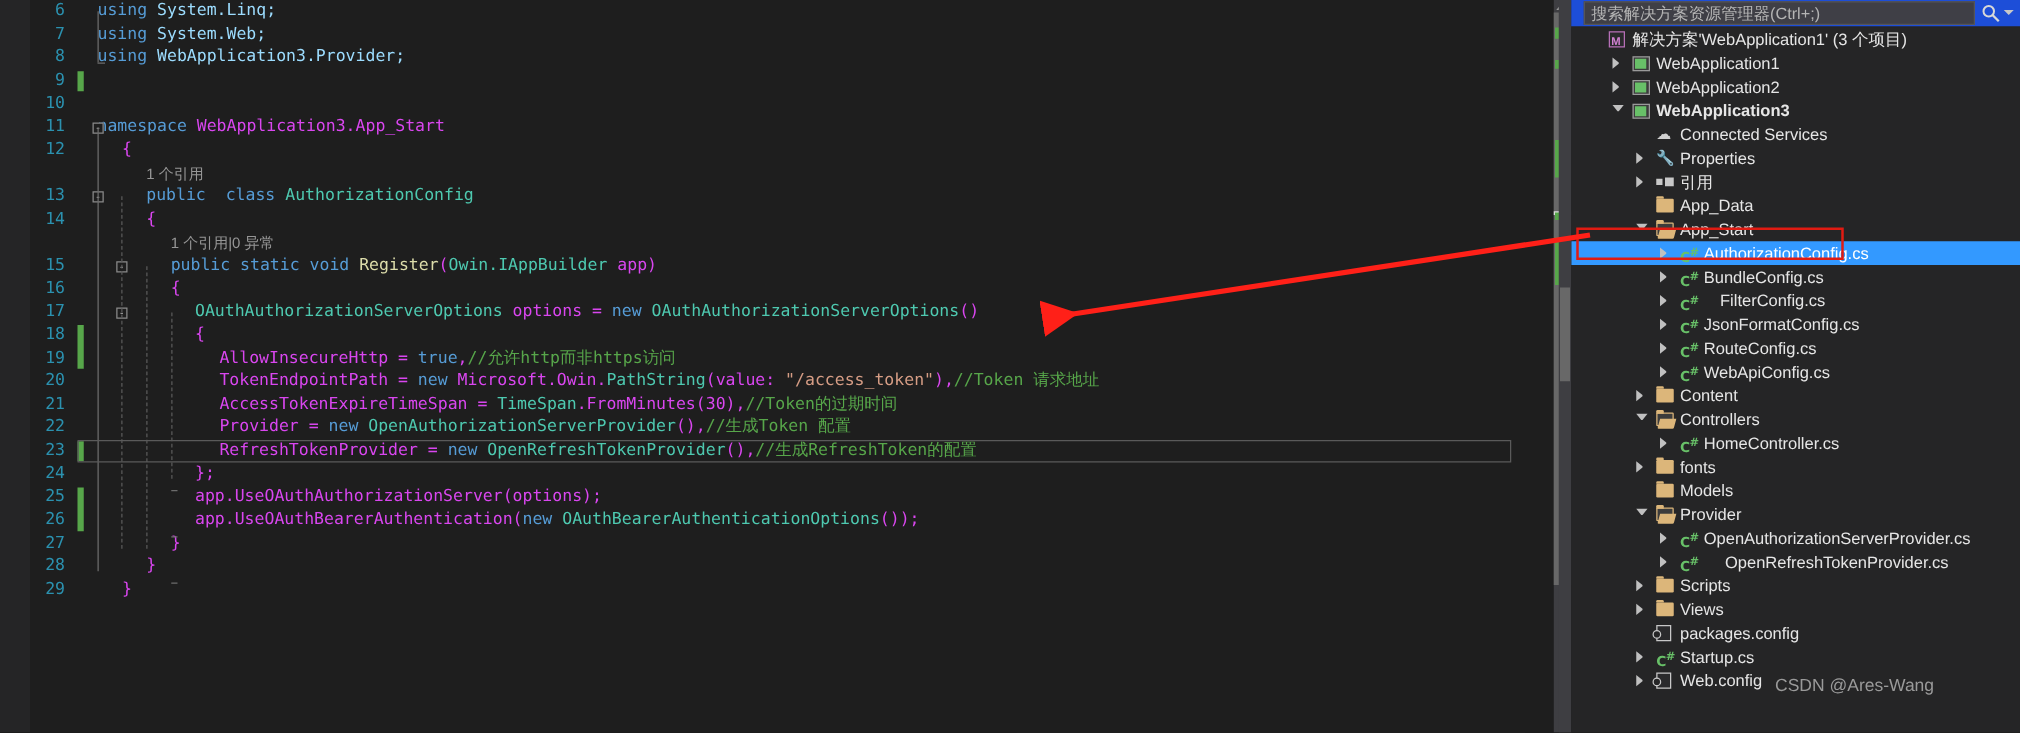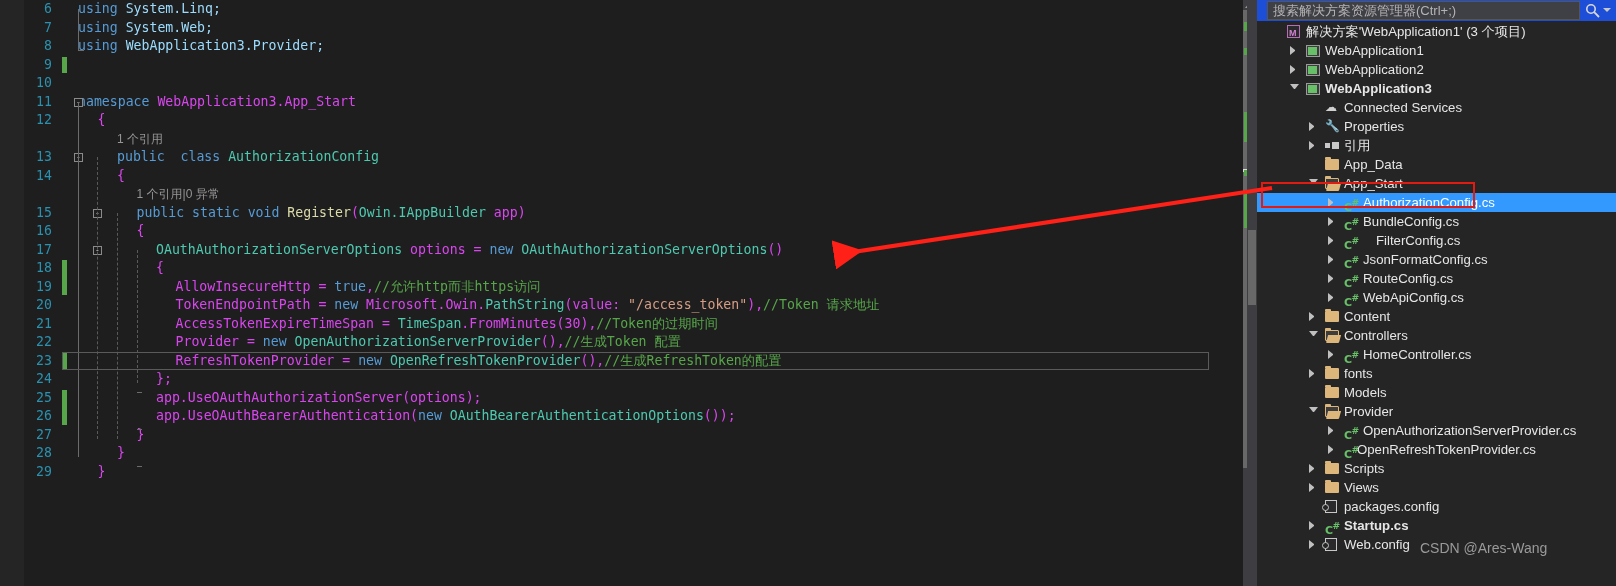--- a/index.html
+++ b/index.html
@@ -438,21 +438,21 @@
           <div class="ico" style="left: 87px;">
             <div class="ico-cs">C<sup>#</sup></div>
           </div>
           <div class="lbl" style="left: 106px;">OpenAuthorizationServerProvider.cs</div>
         </div>
         <div class="te">
           <div class="expander arrow-right" style="left: 71px;"></div>
           <div class="ico" style="left: 87px;">
             <div class="ico-cs">C<sup>#</sup></div>
           </div>
-          <div class="lbl" style="left: 100px;">OpenRefreshTokenProvider.cs</div>
+          <div class="lbl" style="left: 123px;">OpenRefreshTokenProvider.cs</div>
         </div>
         <div class="te">
           <div class="expander arrow-right" style="left: 52px;"></div>
           <div class="ico" style="left: 68px;">
             <div class="ico-folder"></div>
           </div>
           <div class="lbl" style="left: 87px;">Scripts</div>
         </div>
         <div class="te">
           <div class="expander arrow-right" style="left: 52px;"></div>
@@ -465,21 +465,21 @@
           <div class="ico" style="left: 68px;">
             <div class="ico-config"></div>
           </div>
           <div class="lbl" style="left: 87px;">packages.config</div>
         </div>
         <div class="te">
           <div class="expander arrow-right" style="left: 52px;"></div>
           <div class="ico" style="left: 68px;">
             <div class="ico-cs">C<sup>#</sup></div>
           </div>
-          <div class="lbl" style="left: 87px; font-weight: bold;">Startup.cs</div>
+          <div class="lbl" style="left: 87px;">Startup.cs</div>
         </div>
         <div class="te">
           <div class="expander arrow-right" style="left: 52px;"></div>
           <div class="ico" style="left: 68px;">
             <div class="ico-config"></div>
           </div>
           <div class="lbl" style="left: 87px;">Web.config</div>
         </div>
       </div>
   </div>

